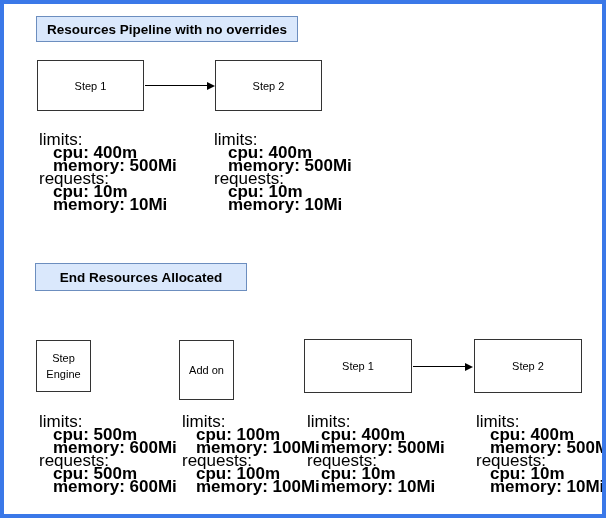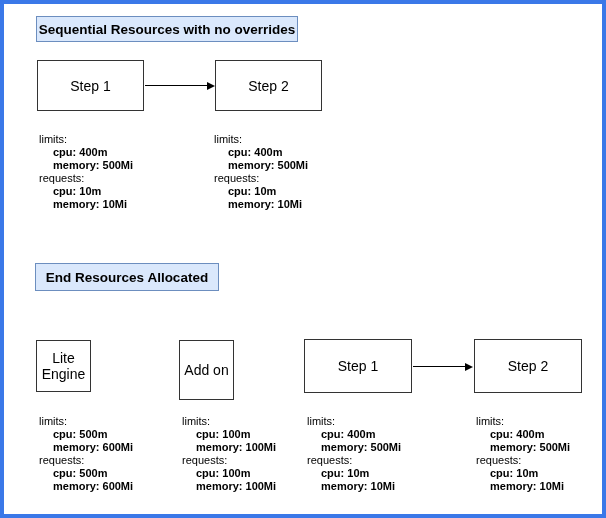--- a/index.html
+++ b/index.html
@@ -29,21 +29,21 @@
     align-items: center;
     justify-content: center;
     white-space: nowrap;
   }
   .node {
     position: absolute;
     box-sizing: border-box;
     background: #ffffff;
     border: 1px solid #333333;
     color: #000000;
-    font-size: 14px;
+    font-size: 11px;
     line-height: 16px;
     display: flex;
     align-items: center;
     justify-content: center;
     text-align: center;
   }
   .node .node-label { padding: 0 4px; }
   .arrow {
     position: absolute;
     height: 0;
@@ -56,32 +56,32 @@
     top: -4.5px;
     width: 0;
     height: 0;
     border-left: 8px solid #000000;
     border-top: 4px solid transparent;
     border-bottom: 4px solid transparent;
   }
   .res {
     position: absolute;
     color: #000000;
-    font-size: 11px;
+    font-size: 17px;
     line-height: 13px;
     white-space: nowrap;
   }
   .res-line.ind { padding-left: 14px; font-weight: bold; }
 </style>
 </head>
 <body>
 
 <div class="frame">
 
-  <div class="title-box" style="left:32px; top:12px; width:262px; height:26px;">Sequential Resources with no overrides</div>
+  <div class="title-box" style="left:32px; top:12px; width:262px; height:26px;">Resources Pipeline with no overrides</div>
 
   <div class="node" style="left:33px; top:56px; width:107px; height:51px;">
     <span class="node-label">Step 1</span>
   </div>
 
   <div class="arrow" style="left:141px; top:81px; width:62px;"></div>
 
   <div class="node" style="left:211px; top:56px; width:107px; height:51px;">
     <span class="node-label">Step 2</span>
   </div>
@@ -97,24 +97,24 @@
 
   <div class="res" style="left:210px; top:129px;">
     <div class="res-line">limits:</div>
     <div class="res-line ind">cpu: 400m</div>
     <div class="res-line ind">memory: 500Mi</div>
     <div class="res-line">requests:</div>
     <div class="res-line ind">cpu: 10m</div>
     <div class="res-line ind">memory: 10Mi</div>
   </div>
 
-  <div class="title-box" style="left:31px; top:259px; width:184px; height:28px;">End Resources Allocated</div>
+  <div class="title-box" style="left:31px; top:259px; width:212px; height:28px;">End Resources Allocated</div>
 
   <div class="node" style="left:32px; top:336px; width:55px; height:52px;">
-    <span class="node-label">Lite Engine</span>
+    <span class="node-label">Step Engine</span>
   </div>
 
   <div class="node" style="left:175px; top:336px; width:55px; height:60px;">
     <span class="node-label">Add on</span>
   </div>
 
   <div class="node" style="left:300px; top:335px; width:108px; height:54px;">
     <span class="node-label">Step 1</span>
   </div>
 

